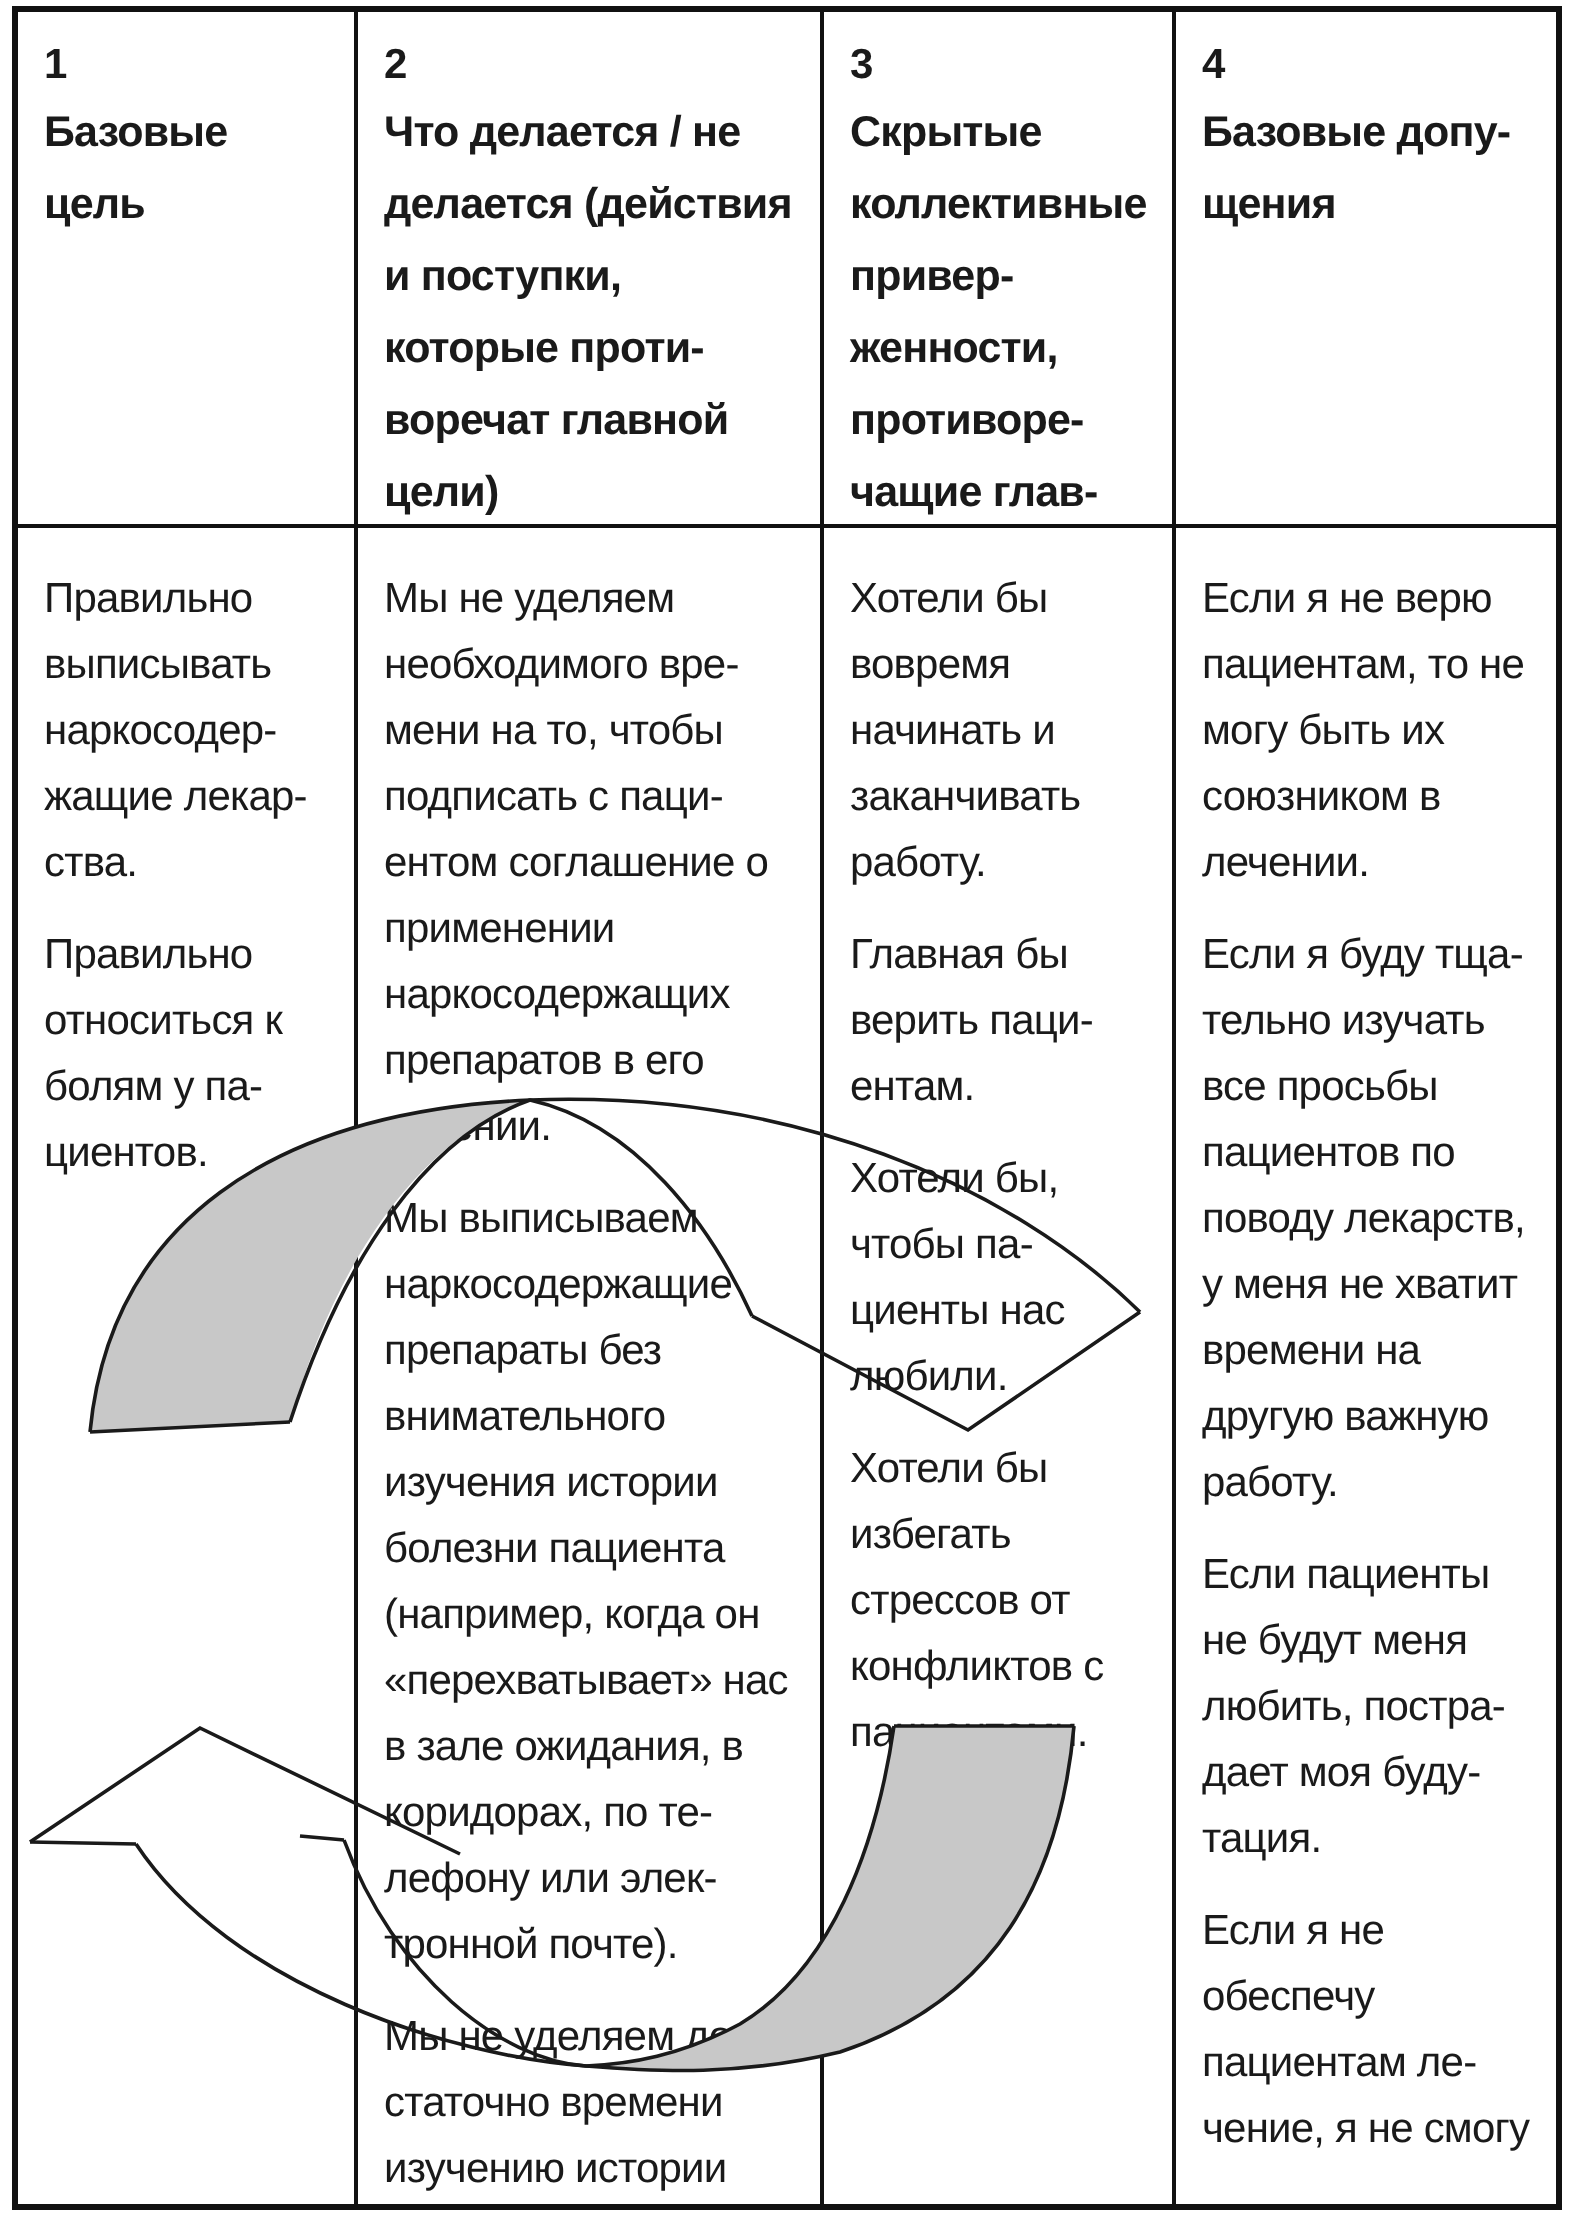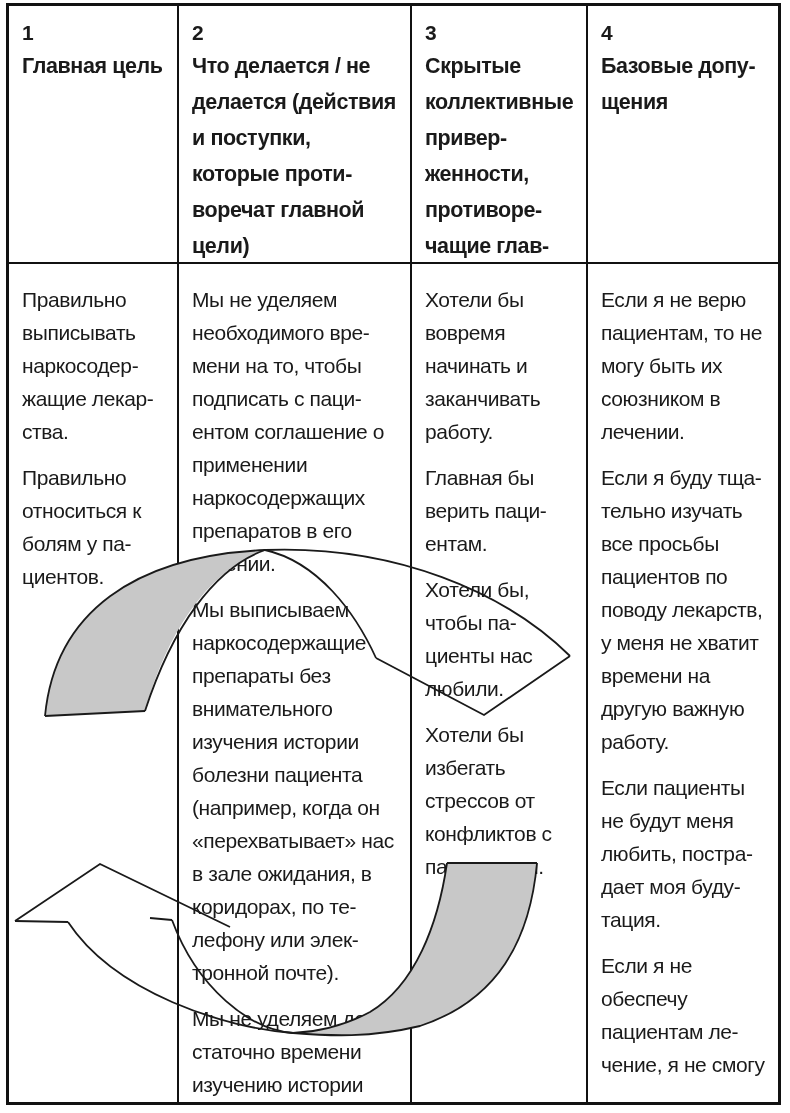--- a/index.html
+++ b/index.html
@@ -50,21 +50,21 @@
 </style>
 </head>
 <body>
 
 <div class="page">
 
   <div class="immunity-table">
 
     <div class="cell head col-sep">
       <div class="hnum">1</div>
-      <div class="htitle">Главная цель</div>
+      <div class="htitle">Базовые цель</div>
     </div>
     <div class="cell head col-sep">
       <div class="hnum">2</div>
       <div class="htitle">Что делается / не делается (дей­ствия и поступки, которые проти­воречат главной цели)</div>
     </div>
     <div class="cell head col-sep">
       <div class="hnum">3</div>
       <div class="htitle">Скрытые коллектив­ные привер­женности, противоре­чащие глав­ной цели</div>
     </div>
     <div class="cell head">

